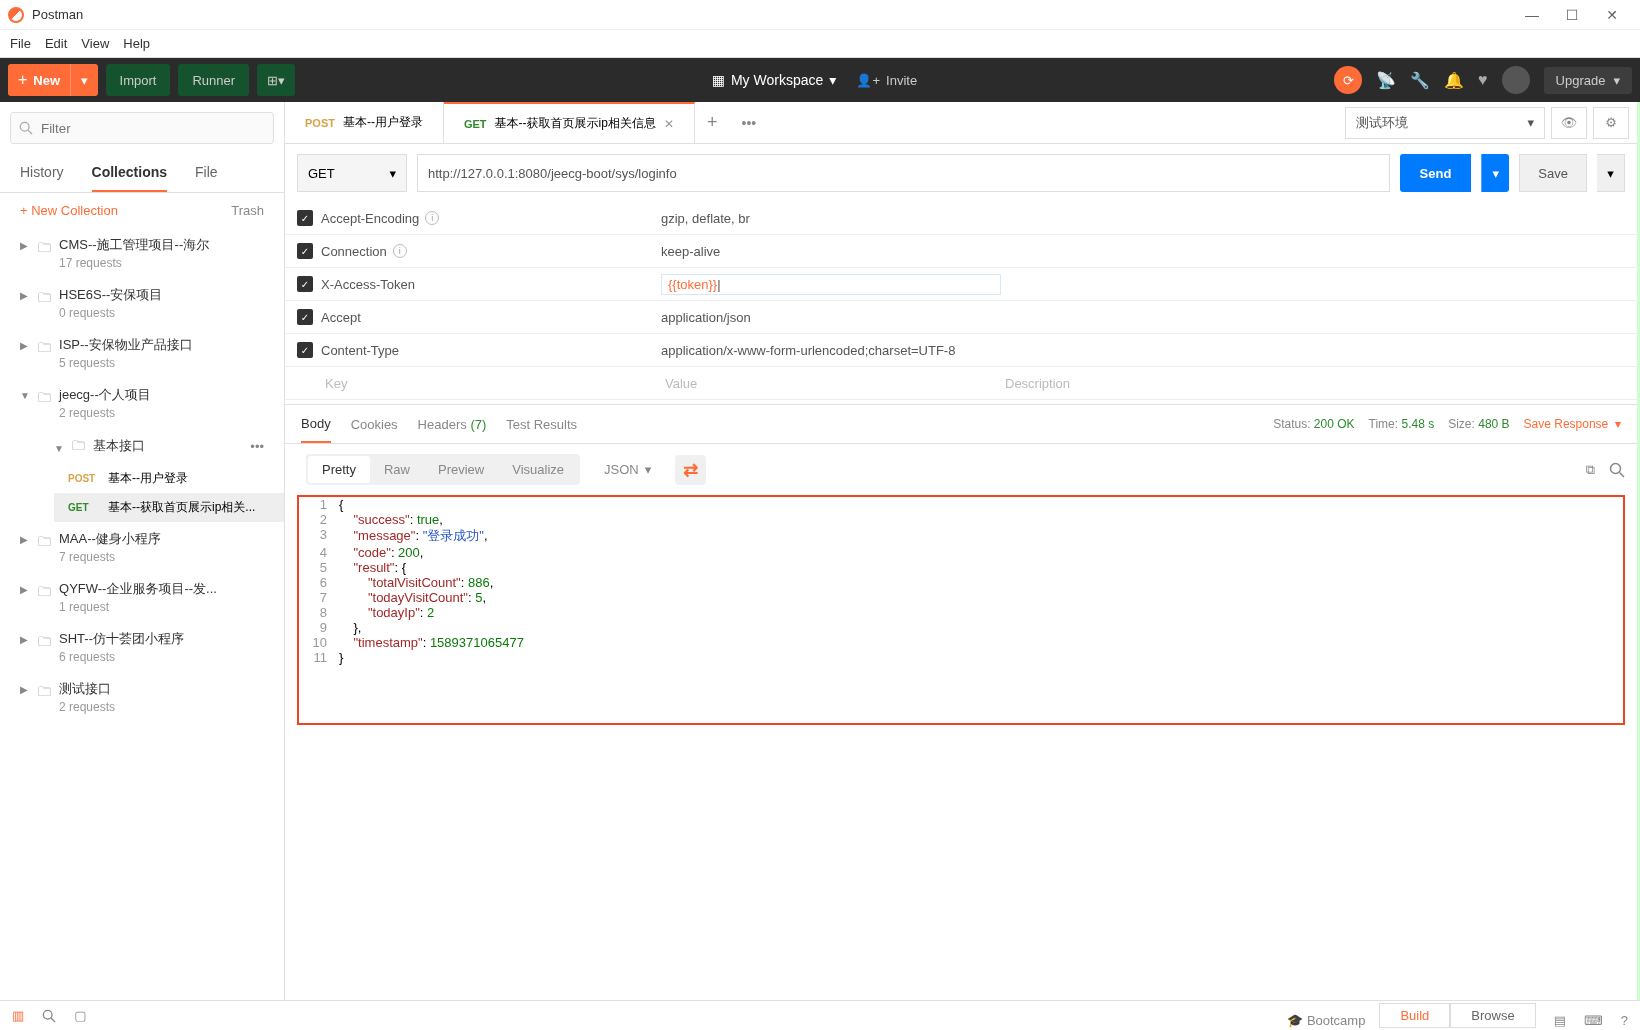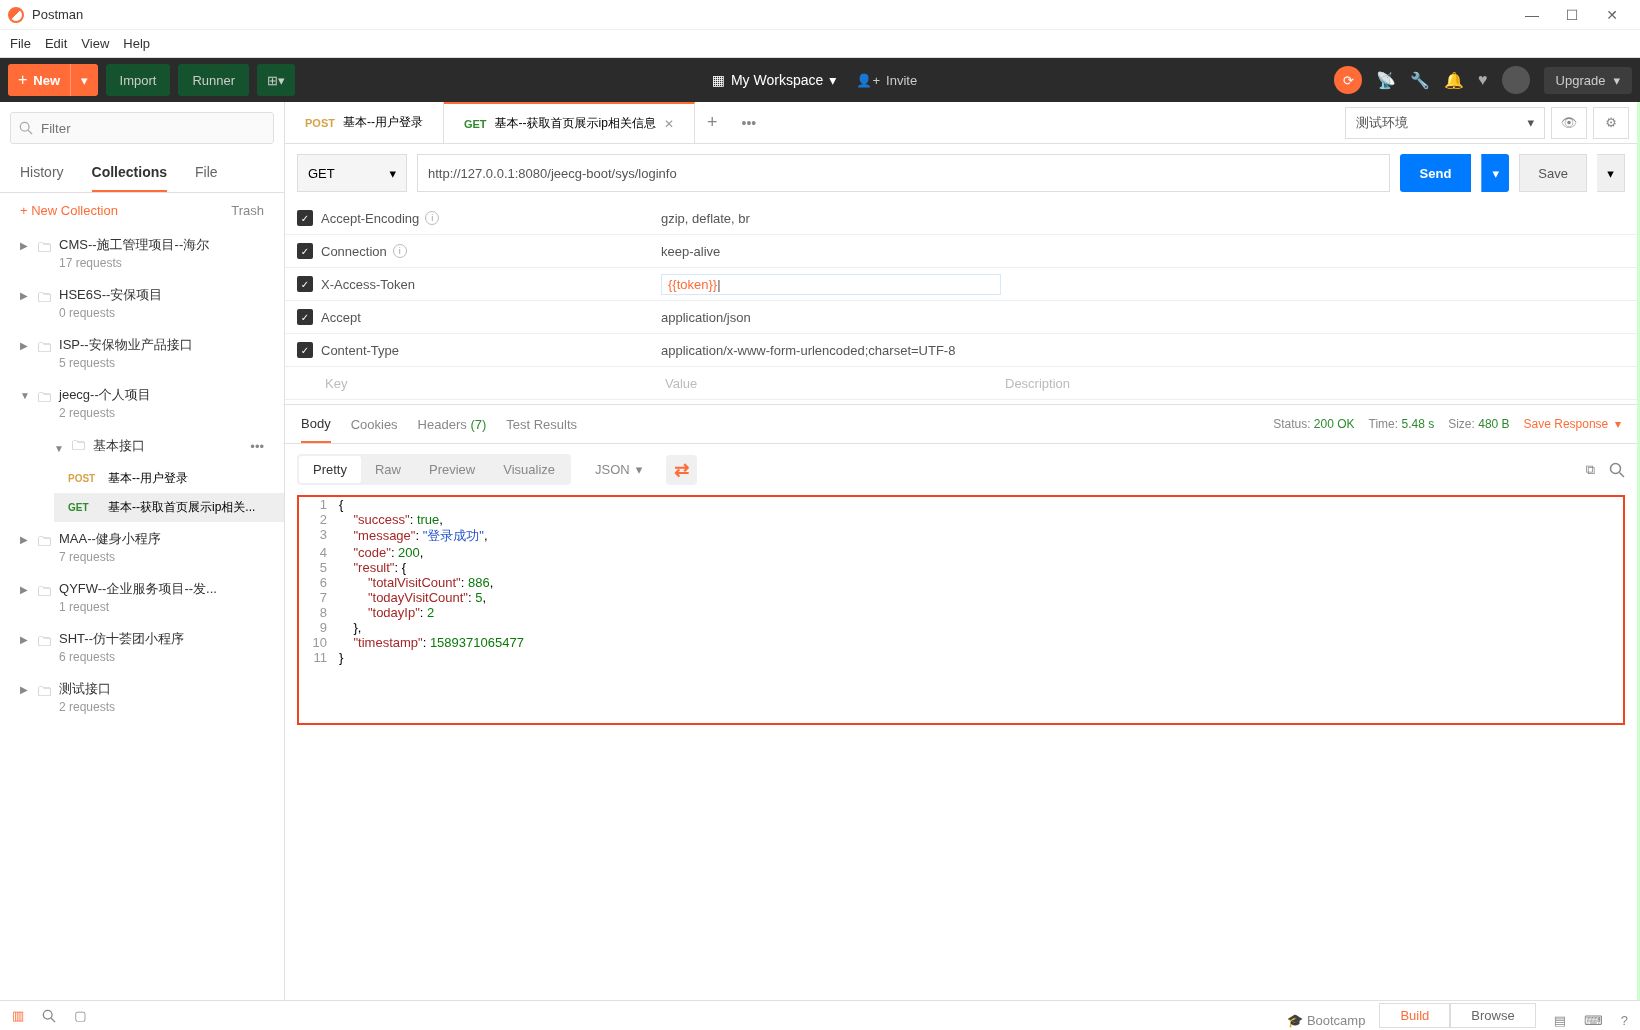--- a/index.html
+++ b/index.html
@@ -78,21 +78,21 @@
     .info-i { width: 14px; height: 14px; border: 1px solid #bbb; border-radius: 50%; display: flex; align-items: center; justify-content: center; font-size: 9px; color: #999; }
     .hdr-row.ph .hdr-key, .hdr-row.ph .hdr-val, .hdr-row.ph .hdr-desc { color: #bbb; padding-left: 4px; }
     .resp-tabs { display: flex; align-items: center; border-top: 1px solid #e0e0e0; border-bottom: 1px solid #e0e0e0; padding: 0 16px; height: 40px; gap: 20px; margin-top: 4px; }
     .resp-tab { color: #888; cursor: pointer; font-size: 13px; padding: 10px 0; }
     .resp-tab.active { color: #333; border-bottom: 2px solid #ff6c37; }
     .resp-meta { margin-left: auto; display: flex; gap: 14px; font-size: 12px; align-items: center; }
     .meta-lbl { color: #888; }
     .meta-v.ok { color: #2d8a2d; }
     .save-resp { color: #ff6c37; cursor: pointer; }
     .resp-view-tabs { display: flex; align-items: center; padding: 10px 12px; gap: 6px; }
-    .view-group { background: #f0f0f0; border-radius: 4px; display: flex; padding: 2px; }
+    .view-group { background: #f0f0f0; border-radius: 4px; display: flex; padding: 2px; margin-left: 9px; }
     .view-btn { padding: 6px 14px; color: #888; cursor: pointer; font-size: 13px; border-radius: 3px; }
     .view-btn.active { background: #fff; color: #333; }
     .fmt-sel { margin-left: 8px; padding: 6px 10px; display: flex; align-items: center; gap: 6px; color: #888; cursor: pointer; }
     .wrap-btn { margin-left: 8px; background: #f0f0f0; border-radius: 4px; padding: 4px 8px; cursor: pointer; }
     .wrap-icon { display: inline-block; color: #ff6c37; font-size: 18px; font-weight: bold; }
     .resp-icons { margin-left: auto; display: flex; gap: 14px; color: #888; }
     .resp-body { margin: 0 12px 12px 12px; border: 2px solid #e42; position: relative; font-family: Consolas, monospace; font-size: 13px; height: 230px; overflow: hidden; }
     .code-line { display: flex; }
     .ln { width: 40px; text-align: right; padding-right: 12px; color: #999; user-select: none; }
     .cd { flex: 1; white-space: pre; }

